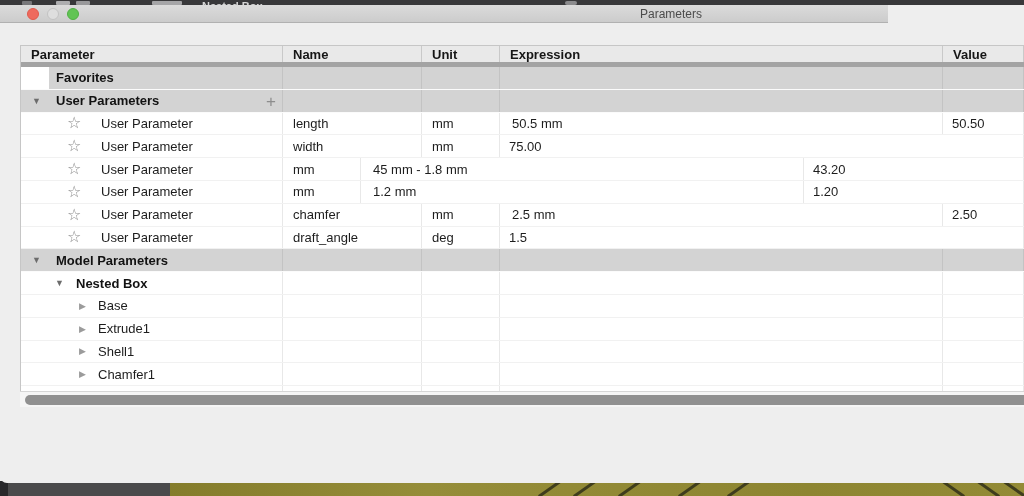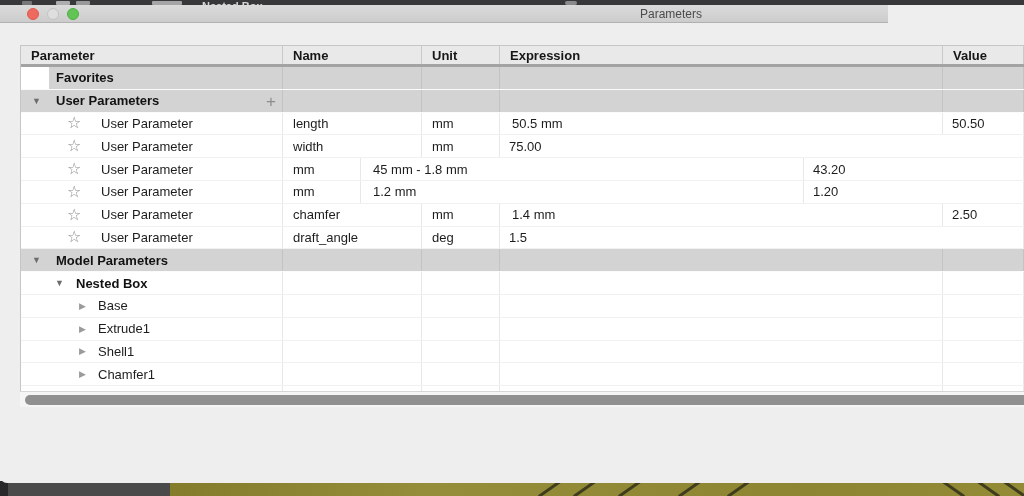--- a/index.html
+++ b/index.html
@@ -18,21 +18,21 @@
   .traffic{position:absolute;top:3px;width:12px;height:12px;border-radius:50%;box-sizing:border-box;}
   .tl-close{left:27px;background:#ee6a5e;border:1px solid #e05a4c;}
   .tl-minimize{left:47px;background:#dedede;border:1px solid #c3c3c3;}
   .tl-zoom{left:67px;background:#61c454;border:1px solid #50b044;}
   .title-text{position:absolute;left:671px;top:2px;transform:translateX(-50%);font-size:12px;color:#4c4c4c;}
   
   .window-body{position:absolute;left:0;top:23px;width:1024px;height:460px;background:#eeeeee;z-index:2;border-radius:0 0 0 7px;overflow:hidden;}
   
   .param-table{position:absolute;left:20px;top:22px;width:1004px;height:346px;background:#ffffff;
     border-left:1px solid #c6c6c6;border-top:1px solid #c6c6c6;box-sizing:border-box;overflow:hidden;}
-  .header-row{display:flex;height:21px;background:#e9e9e9;border-bottom:3px solid #a3a3a3;box-sizing:border-box;}
+  .header-row{display:flex;height:21px;background:#e9e9e9;border-bottom:5px solid #a3a3a3;box-sizing:border-box;}
   .hcell{box-sizing:border-box;display:flex;align-items:center;padding-left:10px;font-size:13px;font-weight:bold;color:#161616;
     border-right:1px solid #c9c9c9;overflow:hidden;white-space:nowrap;}
   .c0{width:262px;}.c1{width:139px;}.c2{width:78px;}.c3{width:443px;}.c4{flex:1;min-width:0;}
   .row{display:flex;height:22.8px;position:relative;box-sizing:border-box;}
   .row.white{background:#ffffff;border-bottom:1px solid #f1f1f1;}
   .row.gray{background:#d3d3d3;border-bottom:1px solid #fbfbfb;}
   .cell{box-sizing:border-box;display:flex;align-items:center;font-size:13px;color:#1d1d1d;
     overflow:hidden;white-space:nowrap;}
   .row.white .cell{border-right:1px solid #e8e8e8;}
   .row.gray .cell{border-right:1px solid #c3c3c3;}
@@ -153,21 +153,21 @@
           <div class="cell c3">1.2 mm</div>
           <div class="cell c4">1.20</div>
         </div>
         <div class="row white">
           <div class="cell c0">
             <span class="star">☆</span>
             <span class="lbl ml-item">User Parameter</span>
           </div>
           <div class="cell c1">chamfer</div>
           <div class="cell c2">mm</div>
-          <div class="cell c3">1.4 mm</div>
+          <div class="cell c3">2.5 mm</div>
           <div class="cell c4">2.50</div>
         </div>
         <div class="row white">
           <div class="cell c0">
             <span class="star">☆</span>
             <span class="lbl ml-item">User Parameter</span>
           </div>
           <div class="cell c1">draft_angle</div>
           <div class="cell c2">deg</div>
           <div class="cell c4">1.5</div>

